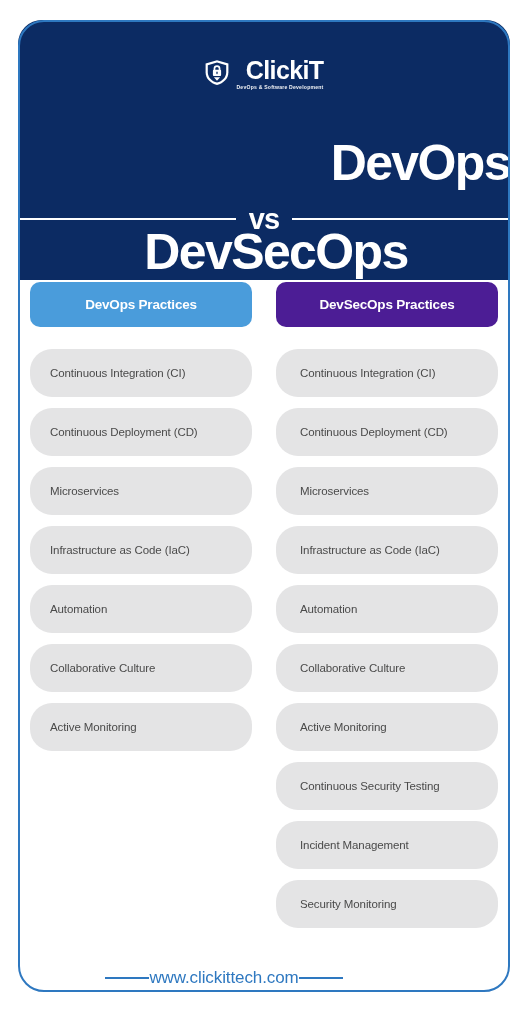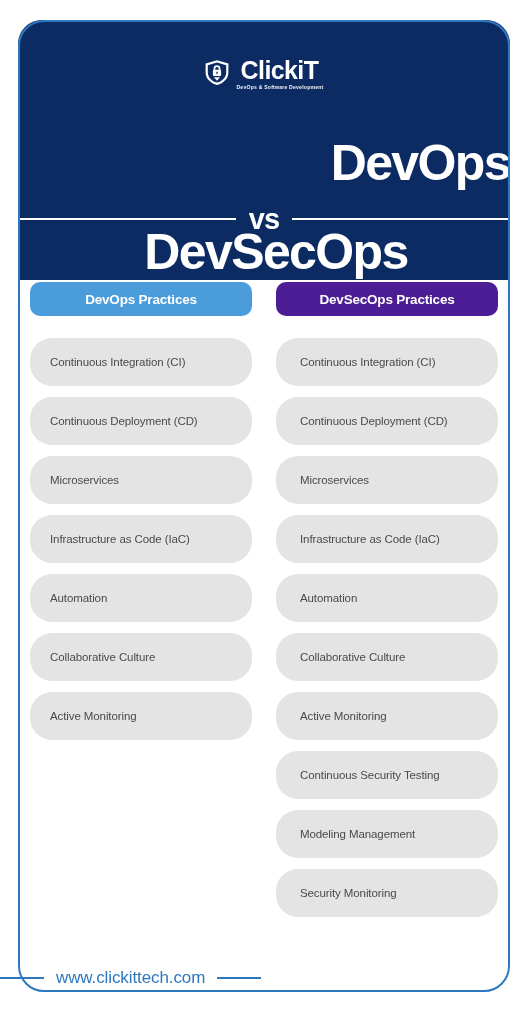--- a/index.html
+++ b/index.html
@@ -56,21 +56,21 @@
     width: 100%;
     display: flex;
     align-items: center;
     justify-content: center;
     gap: 5px;
   }
   .logo-shield { display:block; }
   .logo-words {
     display: flex;
     flex-direction: column;
-    align-items: center;
+    align-items: flex-end;
     line-height: 1;
   }
   .logo-name {
     color: #ffffff;
     font-size: 25px;
     font-weight: bold;
     letter-spacing: -0.6px;
     font-family: "Liberation Sans", sans-serif;
   }
   .logo-tag {
@@ -144,21 +144,21 @@
     align-items: flex-start;
   }
   .col {
     width: 222px;
     display: flex;
     flex-direction: column;
     gap: 11px;
   }
 
   .col-head {
-    height: 34px;
+    height: 45px;
     border-radius: 10px;
     display: flex;
     align-items: center;
     justify-content: center;
     color: #ffffff;
     font-size: 13.5px;
     font-weight: bold;
     letter-spacing: -0.2px;
     margin-bottom: 11px;
     text-align: right;
@@ -181,22 +181,21 @@
   .col-right .pill { padding-left: 24px; }
 
   
   .footer {
     position: absolute;
     left: 0;
     top: 968px;
     width: 448px;
     display: flex;
     align-items: center;
-    justify-content: flex-start;
-    gap: 12px;
+    justify-content: center;
   }
   .footer-rule {
     width: 44px;
     height: 2px;
     background: #2E78C0;
   }
   .footer-url {
     color: #2E78C0;
     font-size: 17px;
     letter-spacing: -0.1px;
@@ -256,21 +255,21 @@
     <div class="col col-right">
       <div class="col-head devsecops">DevSecOps Practices</div>
       <div class="pill">Continuous Integration (CI)</div>
       <div class="pill">Continuous Deployment (CD)</div>
       <div class="pill">Microservices</div>
       <div class="pill">Infrastructure as Code (IaC)</div>
       <div class="pill">Automation</div>
       <div class="pill">Collaborative Culture</div>
       <div class="pill">Active Monitoring</div>
       <div class="pill">Continuous Security Testing</div>
-      <div class="pill">Modeling Management</div>
+      <div class="pill">Incident Management</div>
       <div class="pill">Security Monitoring</div>
     </div>
   </div>
 
   <div class="footer">
     <span class="footer-rule"></span>
     <span class="footer-url">www.clickittech.com</span>
     <span class="footer-rule"></span>
   </div>
 

